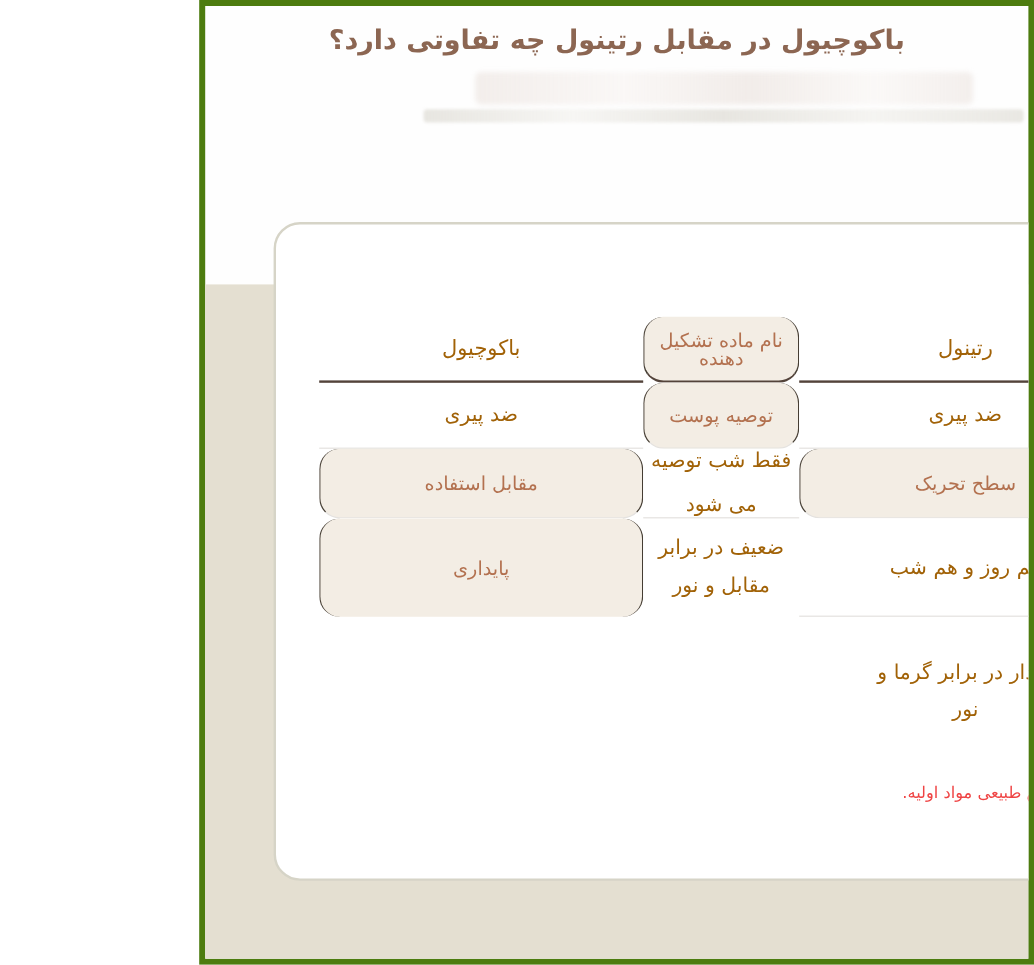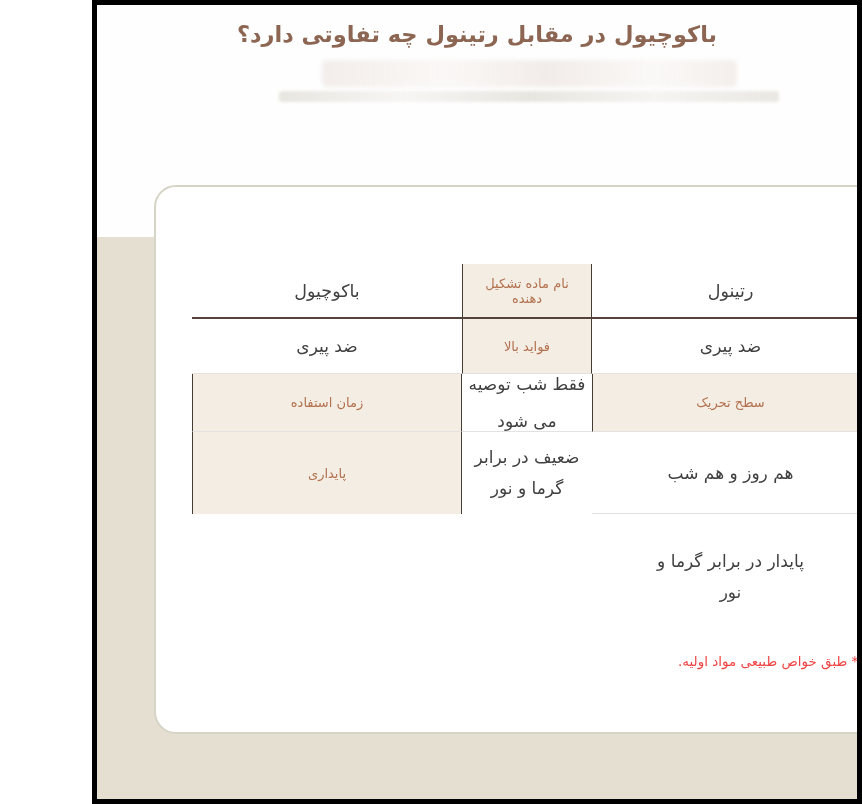--- a/index.html
+++ b/index.html
@@ -3,23 +3,23 @@
 <meta charset="utf-8">
 <style>
   * { box-sizing: border-box; margin: 0; padding: 0; }
   html, body { width: 862px; height: 804px; }
   body {
     font-family: "DejaVu Sans", sans-serif;
     background: #ffffff;
   }
   .frame {
     position: relative;
-    width: 770px;
+    width: 696px;
     height: 804px;
-    border: 5px solid #000000;
+    border: 5px solid #4d7c0f;
     background: #fefefe;
     overflow: hidden;
   }
   .beige-band {
     position: absolute;
     left: 0; right: 0;
     top: 232px; bottom: 0;
     background: #e4dfd1;
   }
   .page-title {
@@ -70,39 +70,40 @@
     display: grid;
     grid-template-columns: 277px 130px 270px; 
     grid-template-rows: 55px 55px 58px 82px 78px;
   }
   .cell {
     display: flex;
     align-items: center;
     justify-content: center;
     text-align: center;
     direction: rtl;
-    color: #404040;
+    color: #a16207;
     font-size: 17px;
     line-height: 32px;
   }
   .cell.hdr {
     border-bottom: 2px solid #53433a;
     font-size: 17.5px;
   }
   .cell.div-below {
     border-bottom: 1px solid #e4e2df;
   }
   .cell.mid {
     background: #f3ede4;
     border-left: 1px solid #453d33;
     border-right: 1px solid #453d33;
     color: #b3714f;
-    font-size: 13px;
+    font-size: 16px;
     line-height: 15px;
     padding: 0 8px;
+    border-radius: 17px;
   }
   .cell.mid.hdr { border-bottom: 2px solid #53433a; }
   .cell .wrap { display: block; }
   .w-190 { max-width: 190px; line-height: 37px; }
   .w-155 { max-width: 155px; line-height: 31px; }
   .w-165 { max-width: 165px; line-height: 31px; margin-top: 48px; }
   .footnote {
     position: absolute;
     right: 26px; top: 466px;
     direction: rtl;
@@ -124,33 +125,33 @@
 
   <div class="card">
 
     <div class="comparison-table">
 
       <div class="cell hdr">رتینول</div>
       <div class="cell mid hdr">نام ماده تشکیل دهنده</div>
       <div class="cell hdr">باکوچیول</div>
 
       <div class="cell div-below">ضد پیری</div>
-      <div class="cell mid div-below">فواید بالا</div>
+      <div class="cell mid div-below">توصیه پوست</div>
       <div class="cell div-below">ضد پیری</div>
 
       <div class="cell mid div-below">سطح تحریک</div>
 
       <div class="cell div-below">
         <span class="wrap w-190">فقط شب توصیه می شود</span>
       </div>
-      <div class="cell mid div-below">زمان استفاده</div>
+      <div class="cell mid div-below">مقابل استفاده</div>
       <div class="cell div-below">هم روز و هم شب</div>
 
       <div class="cell">
-        <span class="wrap w-155">ضعیف در برابر گرما و نور</span>
+        <span class="wrap w-155">ضعیف در برابر مقابل و نور</span>
       </div>
       <div class="cell mid">پایداری</div>
       <div class="cell">
         <span class="wrap w-165">پایدار در برابر گرما و نور</span>
       </div>
 
     </div>
 
     <div class="footnote">** طبق خواص طبیعی مواد اولیه.</div>
 

